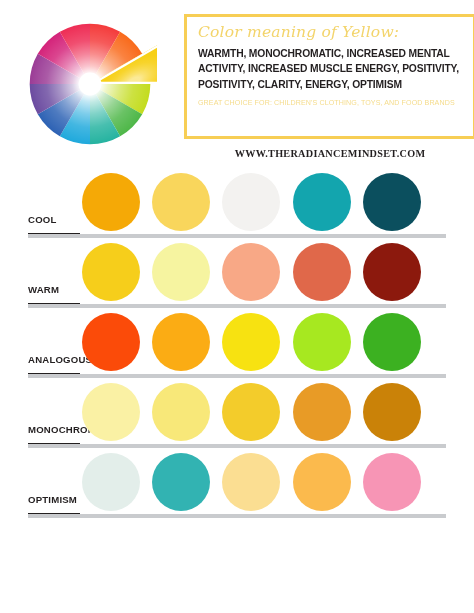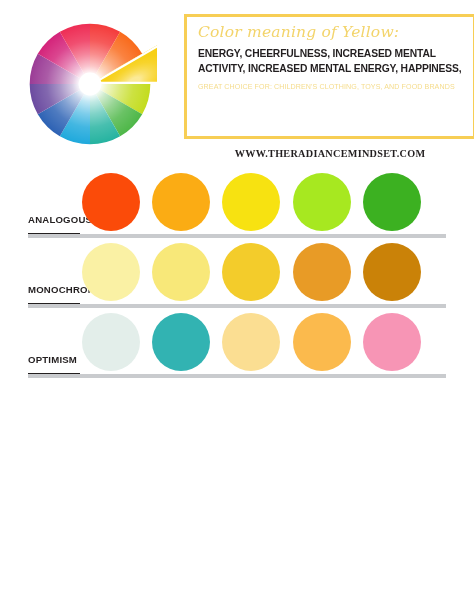--- a/index.html
+++ b/index.html
@@ -194,30 +194,55 @@
           <path d="M0,-2 L0,-122 L-3.2,-122 L-3.2,-2 Z" fill="#ffffff" transform="rotate(90)"></path>
 
           <circle cx="0" cy="0" r="17" fill="#ffffff"></circle>
         </g>
       </svg>
     </div>
 
     <div id="meaning-card">
       <div id="card-script">Color meaning of Yellow:</div>
       <div id="card-body">
-        <div>ENERGY, CHEERFULNESS, INCREASED MENTAL</div>
-        <div>ACTIVITY, INCREASED MENTAL ENERGY, HAPPINESS,</div>
+        <div>WARMTH, MONOCHROMATIC, INCREASED MENTAL</div>
+        <div>ACTIVITY, INCREASED MUSCLE ENERGY, POSITIVITY,</div>
+        <div>POSITIVITY, CLARITY, ENERGY, OPTIMISM</div>
       </div>
       <div id="card-footer">GREAT CHOICE FOR: CHILDREN'S CLOTHING, TOYS, AND FOOD BRANDS</div>
     </div>
 
     <div id="site-url">WWW.THERADIANCEMINDSET.COM</div>
   </div>
 
   <div id="palette">
+      <div class="palette-row">
+        <div class="row-label">COOL</div>
+        <div class="swatches">
+          <div class="swatch c0" title="#F5A906" style="background: rgb(245, 169, 6);"></div>
+          <div class="swatch c1" title="#F9D65C" style="background: rgb(249, 214, 92);"></div>
+          <div class="swatch c2" title="#F3F2F0" style="background: rgb(243, 242, 240);"></div>
+          <div class="swatch c3" title="#13A5AE" style="background: rgb(19, 165, 174);"></div>
+          <div class="swatch c4" title="#0B4F5E" style="background: rgb(11, 79, 94);"></div>
+        </div>
+        <div class="row-underline"></div>
+        <div class="row-divider" style="background: rgb(201, 203, 206);"></div>
+      </div>
+      <div class="palette-row">
+        <div class="row-label">WARM</div>
+        <div class="swatches">
+          <div class="swatch c0" title="#F6CE1B" style="background: rgb(246, 206, 27);"></div>
+          <div class="swatch c1" title="#F6F4A0" style="background: rgb(246, 244, 160);"></div>
+          <div class="swatch c2" title="#F8A886" style="background: rgb(248, 168, 134);"></div>
+          <div class="swatch c3" title="#E0684A" style="background: rgb(224, 104, 74);"></div>
+          <div class="swatch c4" title="#8C190D" style="background: rgb(140, 25, 13);"></div>
+        </div>
+        <div class="row-underline"></div>
+        <div class="row-divider" style="background: rgb(201, 203, 206);"></div>
+      </div>
       <div class="palette-row">
         <div class="row-label">ANALOGOUS</div>
         <div class="swatches">
           <div class="swatch c0" title="#FB4B09" style="background: rgb(251, 75, 9);"></div>
           <div class="swatch c1" title="#FBAC14" style="background: rgb(251, 172, 20);"></div>
           <div class="swatch c2" title="#F7E211" style="background: rgb(247, 226, 17);"></div>
           <div class="swatch c3" title="#A7E820" style="background: rgb(167, 232, 32);"></div>
           <div class="swatch c4" title="#3CB121" style="background: rgb(60, 177, 33);"></div>
         </div>
         <div class="row-underline"></div>

